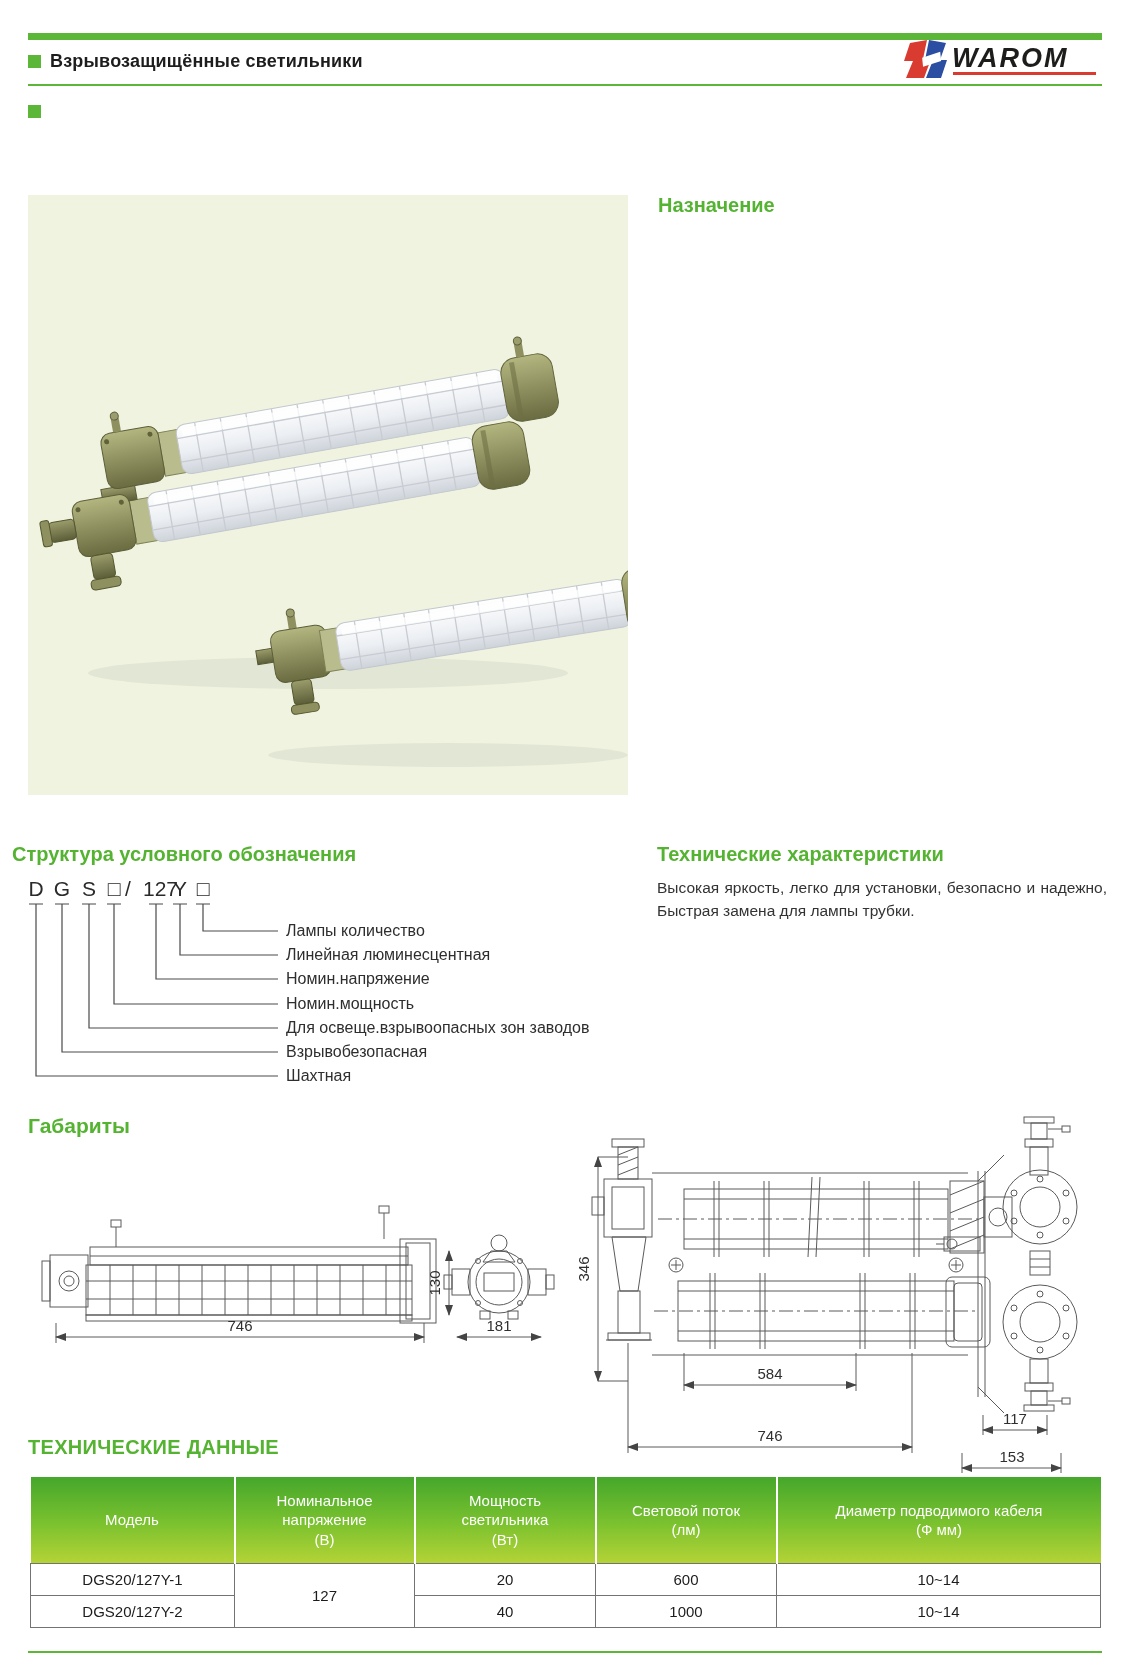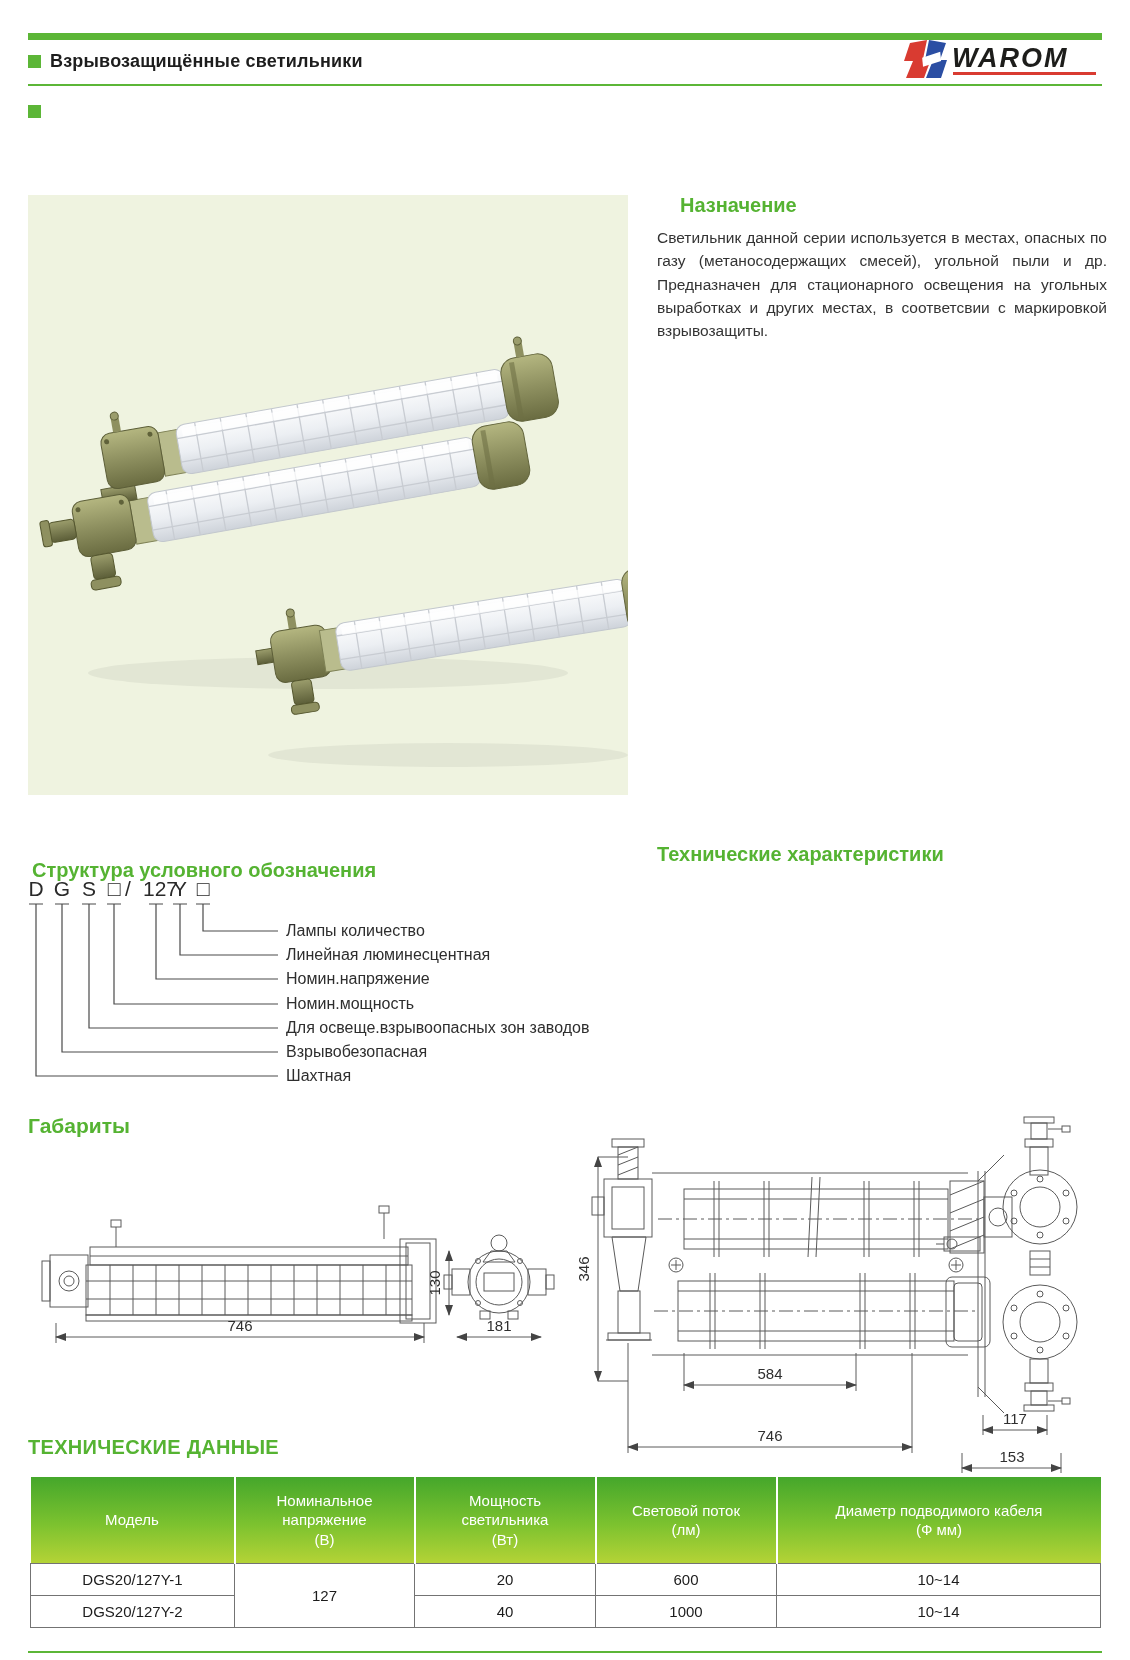--- a/index.html
+++ b/index.html
@@ -15,24 +15,24 @@
   .hdr-text { left:50px; top:51px; font-size:18px; font-weight:bold; color:#1d1d1d; letter-spacing:0.2px; }
   .hdr-rule { left:28px; top:84px; width:1074px; height:2px; background:#5cb637; }
   .logo-svg { left:900px; top:38px; }
   
   .title-bullet { left:28px; top:105px; }
   .page-title { left:50px; top:98px; font-size:23px; color:#5cb63c; }
   
   .photo-svg { left:28px; top:195px; }
   
   .h-green { font-size:20px; font-weight:bold; color:#55b332; }
-  .h-nazn { left:680px; top:194px; }
+  .h-nazn { left:658px; top:194px; }
   .p-body { font-size:15.5px; line-height:1.5; color:#333; text-align:justify; }
   .p-nazn { left:657px; top:226px; width:450px; }
-  .h-struct { left:32px; top:843px;margin-top:16px; }
+  .h-struct { left:12px; top:843px; }
   .struct-svg { left:28px; top:874px; }
   .h-techchar { left:657px; top:843px; }
   .p-techchar { left:657px; top:876px; width:450px; }
   .h-gabarity { left:28px; top:1114px; font-size:21px; }
   .draw-svg { left:28px; top:1085px; }
   .h-tdata { left:28px; top:1436px; font-size:20px; letter-spacing:0.3px;text-align:center; }
   
   table.tech { position:absolute; left:30px; top:1477px; width:1070px;
     border-collapse:collapse; table-layout:fixed; }
   table.tech thead th {
@@ -185,21 +185,20 @@
       </g>
       <rect x="62" y="12" width="282" height="8" fill="#ffffff" opacity="0.75"></rect>
       <rect x="346" y="0" width="50" height="62" rx="14" fill="url(#olvG)" stroke="#63653d"></rect>
       <rect x="356" y="4" width="5" height="54" fill="#6e7044" opacity="0.6"></rect>
       <rect x="362" y="-14" width="8" height="14" fill="#8e9060"></rect>
         <circle cx="366" cy="-16" r="4" fill="#9b9d6c" stroke="#5c5e38"></circle>
     </g>
   </svg>
 
   <div class="abs h-green h-nazn">Назначение</div>
-  <div class="abs p-body p-nazn">Светильник данной серии используется в местах, опасных по газу (метаносодержащих смесей), угольной пыли и др. Предназначен для стационарного освещения на угольных выработках и других местах, в соответсвии с маркировкой взрывозащиты.</div>
 
   <div class="abs h-green h-struct">Структура условного обозначения</div>
   <svg class="abs struct-svg" width="640" height="230" viewBox="0 0 640 230">
     <g>
       <text class="code" x="8" y="22" text-anchor="middle">D</text>
       <text class="code" x="34" y="22" text-anchor="middle">G</text>
       <text class="code" x="61" y="22" text-anchor="middle">S</text>
       <text class="code" x="86" y="22" text-anchor="middle">□</text>
       <text class="code" x="100" y="22" text-anchor="middle">/</text>
       <text class="code" x="115" y="22" text-anchor="start">127</text>
@@ -220,20 +219,21 @@
       <text class="lbl" x="258" y="86">Линейная люминесцентная</text>
       <text class="lbl" x="258" y="110">Номин.напряжение</text>
       <text class="lbl" x="258" y="135">Номин.мощность</text>
       <text class="lbl" x="258" y="159">Для освеще.взрывоопасных зон заводов</text>
       <text class="lbl" x="258" y="183">Взрывобезопасная</text>
       <text class="lbl" x="258" y="207">Шахтная</text>
     </g>
   </svg>
 
   <div class="abs h-green h-techchar">Технические характеристики</div>
+  <div class="abs p-body p-techchar">Высокая яркость, легко для установки, безопасно и надежно, Быстрая замена для лампы трубки.</div>
 
   <div class="abs h-green h-gabarity">Габариты</div>
 
   <svg class="abs draw-svg" width="1074" height="392" viewBox="0 0 1074 392">
     <defs>
       <marker id="arr" markerWidth="11" markerHeight="8" refX="10" refY="4" orient="auto-start-reverse" markerUnits="userSpaceOnUse">
         <path d="M0,0 L11,4 L0,8 z" fill="#444"></path>
       </marker>
     </defs>
     <g stroke="#5a5a5a" stroke-width="1" fill="none">

